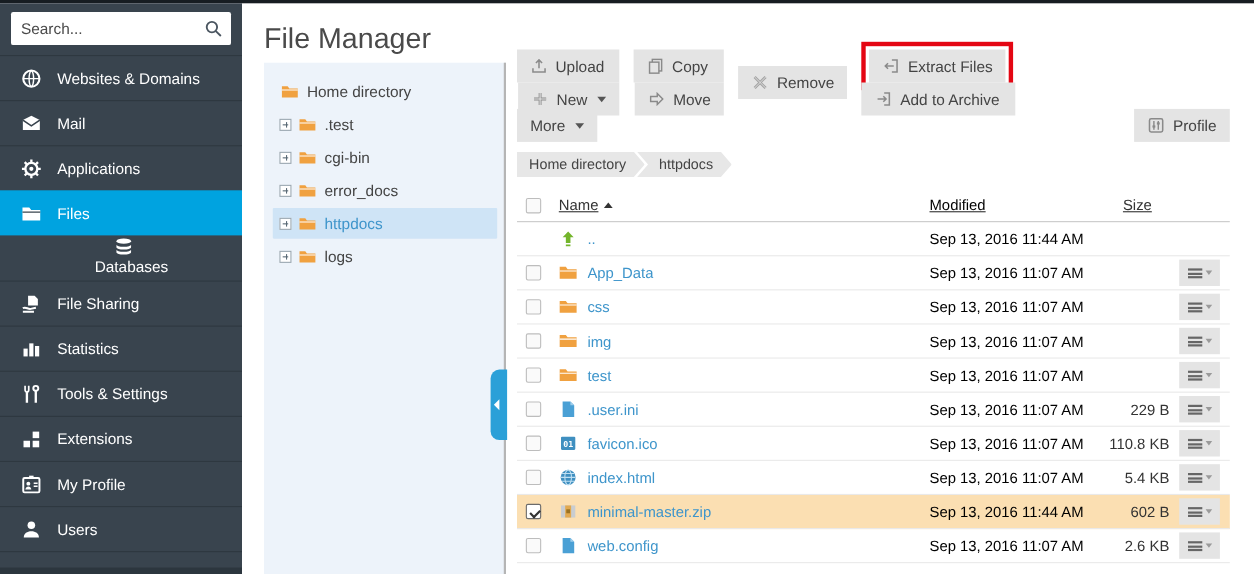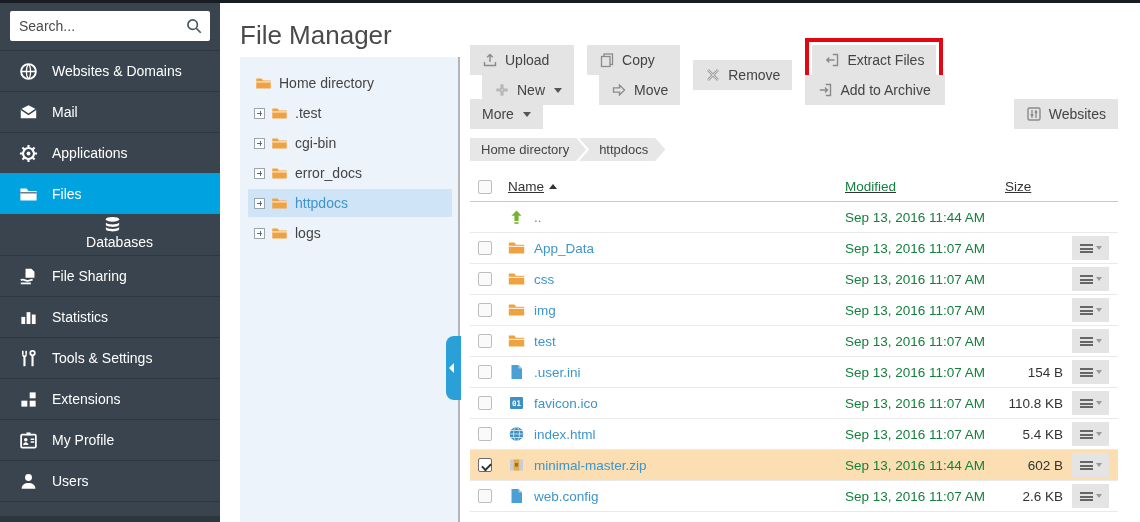--- a/index.html
+++ b/index.html
@@ -49,21 +49,21 @@
     border-right:5px solid #fff; border-top:5px solid transparent; border-bottom:5px solid transparent; }
 
   
   .content { position:absolute; left:470px; top:55px; width:648px; }
   .tb-row { display:flex; align-items:center; }
   .tb-row1 { height:40px; }
   .tb-row2 { margin-top:4px; height:30px; }
   .btn { display:inline-flex; align-items:center; gap:7px; height:30px; padding:0 12px;
     background:#e4e4e4; border:none; font-size:14px; color:#444; cursor:pointer;
     font-family:inherit; white-space:nowrap; }
-  .btn + .btn { margin-left:12px; }
+  .btn + .btn { margin-left:1px; }
   .btn-icon { width:16px; height:16px; flex:none; }
   .group { display:flex; margin-right:13px;flex-direction:column; }
   .caret { width:0; height:0; border-left:4px solid transparent; border-right:4px solid transparent;
     border-top:5px solid #555; margin-left:2px; }
   .red-annotation { display:inline-flex; border:4px solid var(--annotation-red);
     padding:3px; margin:-7px 2px -7px 0; }
   .spacer { flex:1; }
 
   
   .breadcrumb { display:flex; margin-top:9px; }
@@ -73,23 +73,23 @@
   .crumb + .crumb { margin-left:-7px; padding-left:20px;
     clip-path:polygon(0 0, calc(100% - 10px) 0, 100% 50%, calc(100% - 10px) 100%, 0 100%, 10px 50%); }
 
   
   .file-table { margin-top:11px; font-size:13.5px; }
   .t-row { display:flex; align-items:center; height:31px; border-bottom:1px solid #e9e9e9; }
   .t-head { height:30px; border-bottom:1px solid #c9c9c9; color:#333;text-decoration:underline; }
   .t-row.selected { background:var(--selected-row); }
   .col-check { width:38px; padding-left:8px; flex:none; }
   .col-name  { flex:1; display:flex; align-items:center; min-width:0; }
-  .col-mod   { width:158px; flex:none; color:#15803d; }
+  .col-mod   { width:158px; flex:none; color:#000000; }
   .col-size  { width:60px; flex:none; text-align:right; color:#333; }
-  .t-head .col-size { text-align:left; padding-left:2px; }
+  .t-head .col-size { text-align:center; padding-left:2px; }
   .col-act   { width:55px; flex:none; display:flex; justify-content:center; }
   .head-label { cursor:pointer; }
   .sort-asc { display:inline-block; width:0; height:0; border-left:4px solid transparent;
     border-right:4px solid transparent; border-bottom:5px solid #333; margin-left:5px; }
   .cbx { appearance:none; -webkit-appearance:none; width:14px; height:14px; background:#fafafa;
     border:1px solid #bdbdbd; border-radius:2px; cursor:pointer; position:relative; display:block; }
   .cbx:checked { background:#fff; border-color:#6b6b6b; }
   .cbx:checked::after { content:""; position:absolute; left:2.5px; top:3.5px; width:7px; height:4px;
     border-left:2px solid #333; border-bottom:2px solid #333; transform:rotate(-45deg); }
   .f-icon { width:17px; height:16px; margin-right:9px; flex:none; }
@@ -438,21 +438,21 @@
   <div class="tb-row tb-row2">
     <button class="btn">
       <span>More</span>
       <span class="caret"></span>
     </button>
     <div class="spacer"></div>
     <button class="btn">
       <svg class="btn-icon">
           <use href="#t-settings"></use>
         </svg>
-      <span>Websites</span>
+      <span>Profile</span>
     </button>
   </div>
 
   <div class="breadcrumb" id="breadcrumb">
   <div class="crumb">Home directory</div>
 
   <div class="crumb">httpdocs</div>
 </div>
 
   <div class="file-table">
@@ -566,21 +566,21 @@
     <div class="col-check">
             <input type="checkbox" class="cbx" style="">
           </div>
     <div class="col-name">
       <svg class="f-icon">
               <use href="#f-file"></use>
             </svg>
       <span class="f-name">.user.ini</span>
     </div>
     <div class="col-mod">Sep 13, 2016 11:07 AM</div>
-    <div class="col-size">154 B</div>
+    <div class="col-size">229 B</div>
     <div class="col-act">
             <button class="menu-btn">
               <span class="burger"></span>
               <span class="menu-caret"></span>
             </button>
           </div>
   </div>
 
   <div class="t-row">
     <div class="col-check">

